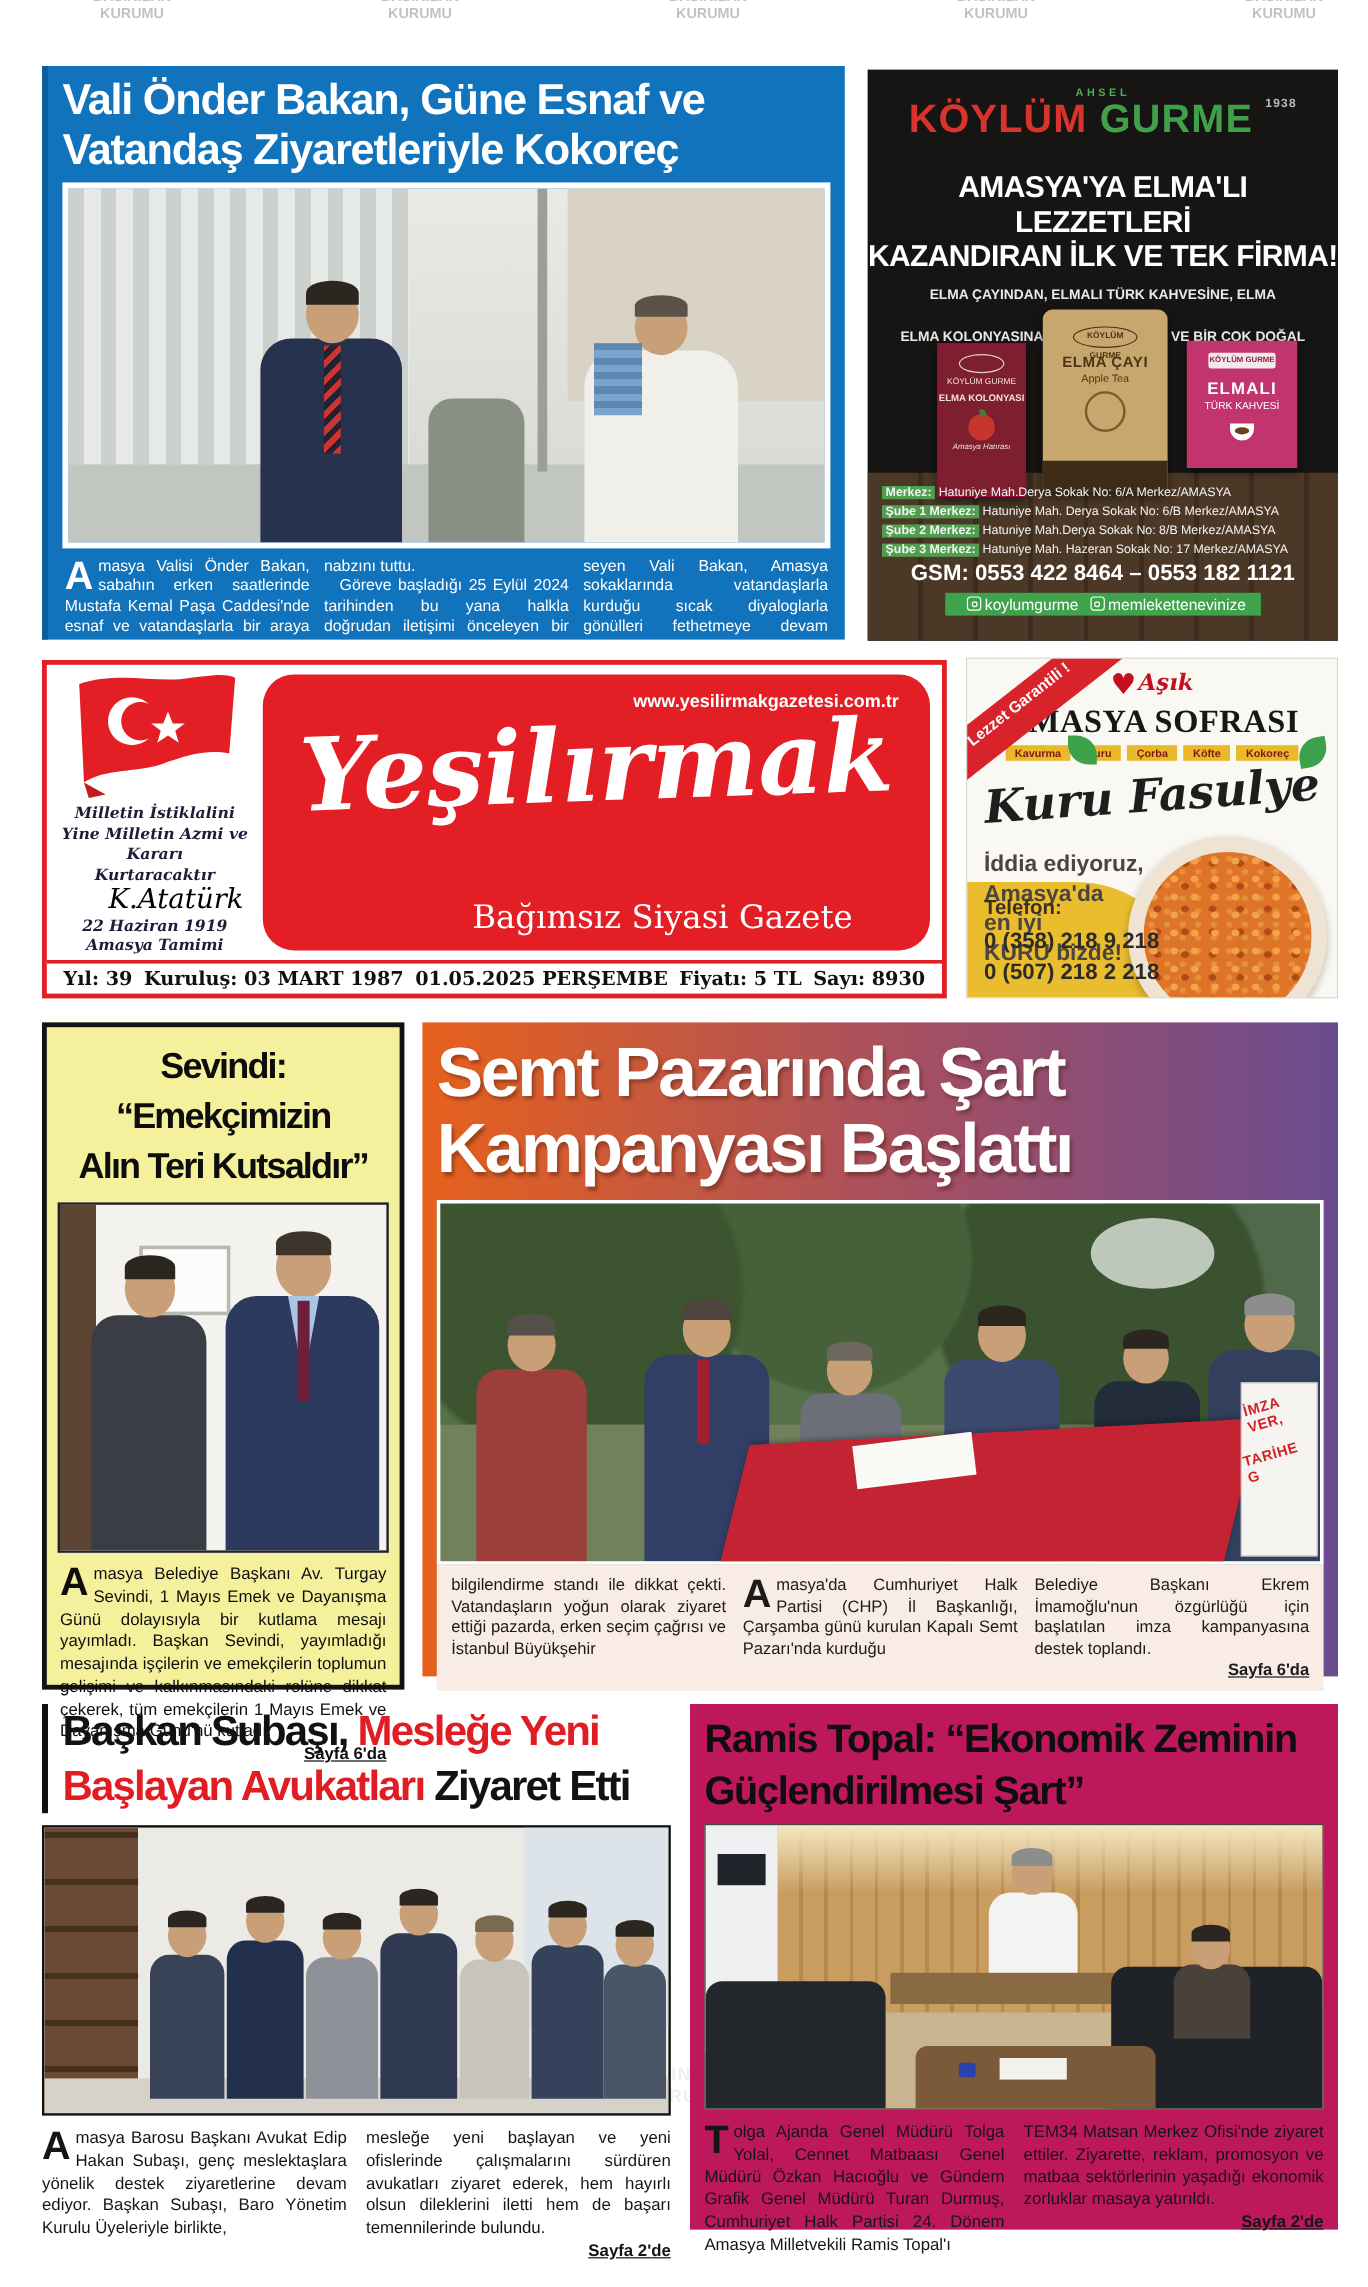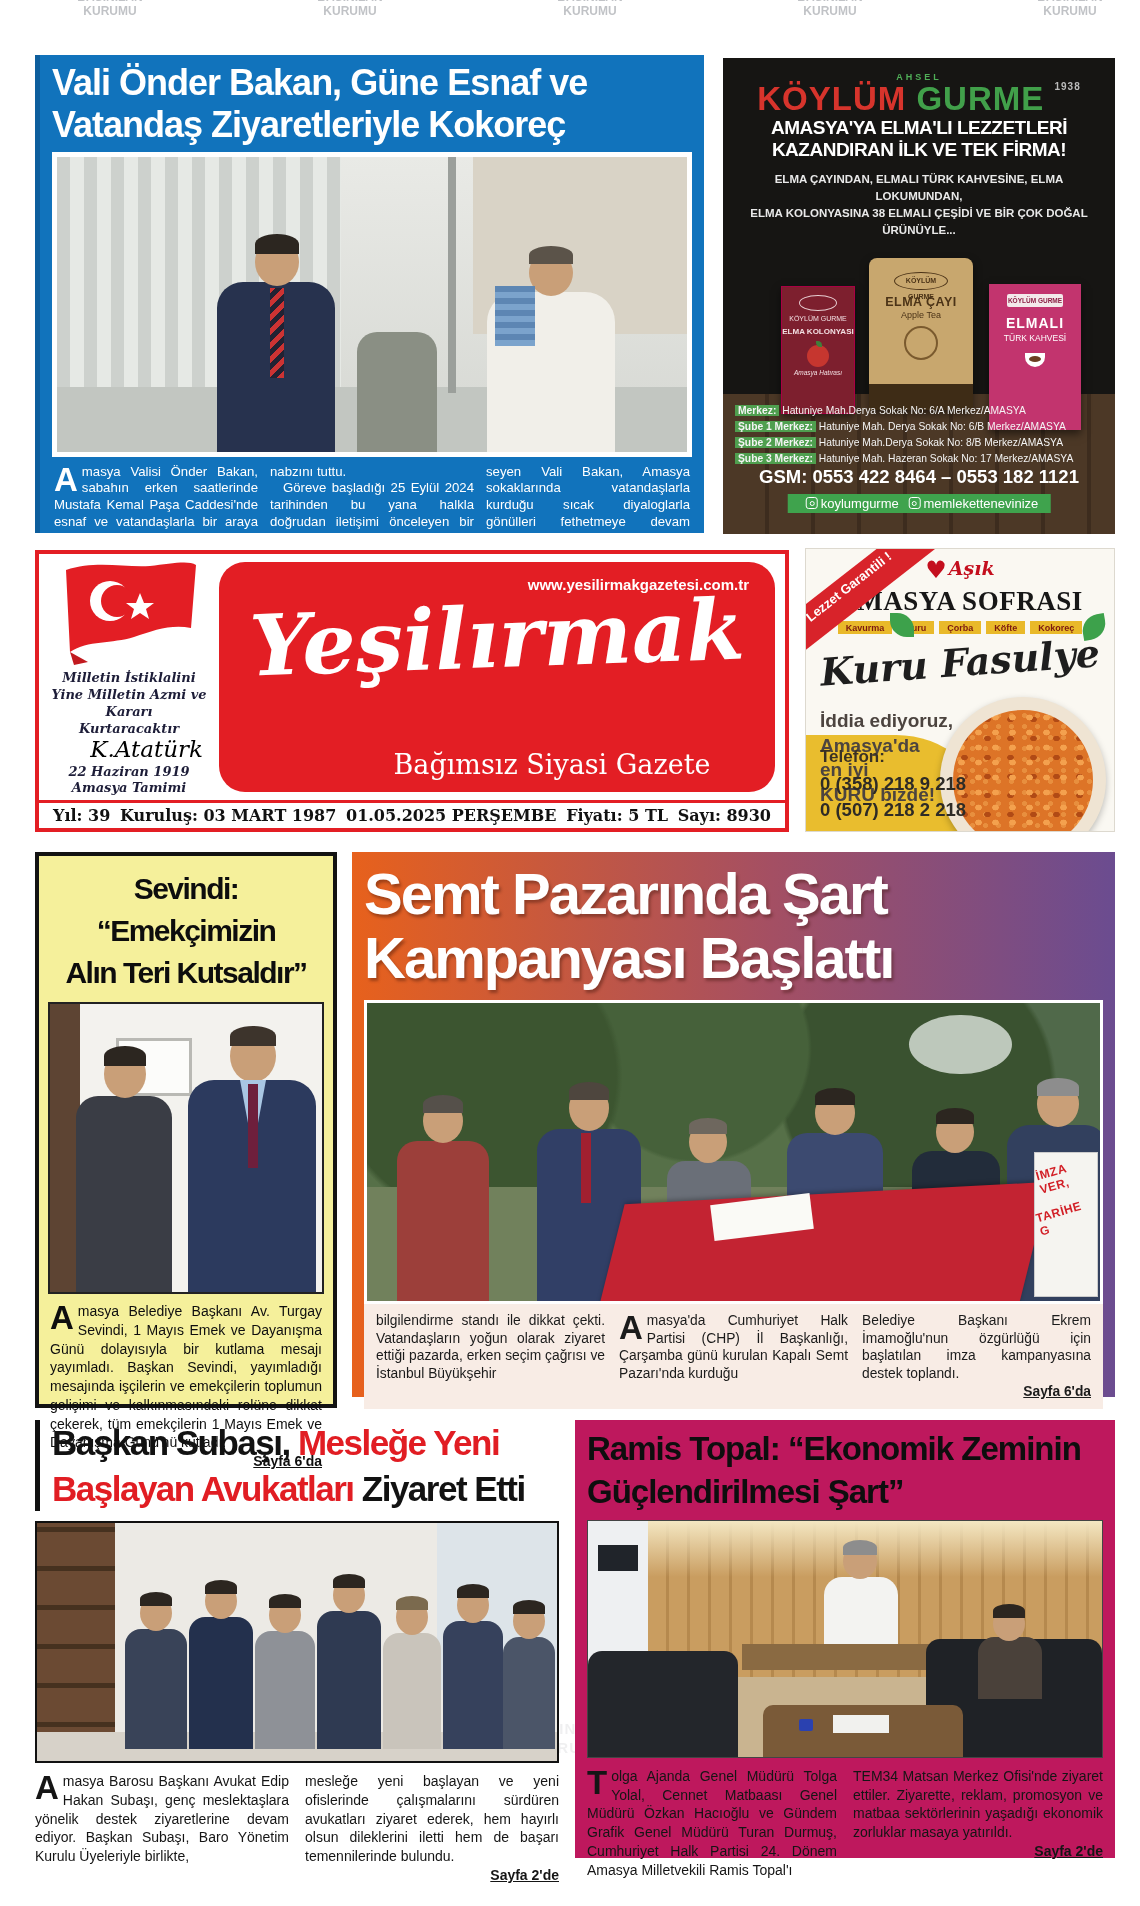--- a/index.html
+++ b/index.html
@@ -44,21 +44,21 @@
   p{margin:0;}
   .pageref{display:block;text-align:right;font-weight:bold;text-decoration:underline;}
   
   #koylum{left:723px;top:58px;width:392px;height:476px;background:#161513;color:#fff;
       text-align:center;overflow:hidden;}
   .k-ahsel{display:block;color:#4fae57;font-size:9px;letter-spacing:3px;font-weight:bold;margin-top:14px;}
   .k-brandline{font-weight:bold;font-size:33px;letter-spacing:1px;line-height:1;}
   .k-red{color:#d7342c;}
   .k-green{color:#41a04a;}
   .k-year{color:#bbb;font-size:10px;vertical-align:top;}
-  .k-head{font-size:19px;font-weight:bold;line-height:1.15;margin-top:2px;letter-spacing:-0.5px;}
+  .k-head{font-size:25px;font-weight:bold;line-height:1.15;margin-top:27px;letter-spacing:-0.5px;}
   .k-sub{font-size:11.5px;font-weight:bold;color:#e9e9e9;line-height:1.5;margin-top:10px;padding:0 10px;}
   .k-wood{position:absolute;left:0;bottom:0;width:100%;height:140px;
       background:repeating-linear-gradient(90deg,#4c3826 0 42px,#3d2c1e 42px 46px);}
   .k-addr{position:absolute;left:0;top:339px;width:100%;padding:6px 12px 0;box-sizing:border-box;
       font-size:10.3px;line-height:1.55;text-align:left;color:#f4f4f4;}
   .k-label{background:#4f9f4f;font-weight:bold;padding:0 3px;}
   .k-gsm{position:absolute;left:0;top:408px;width:100%;font-size:18.5px;font-weight:bold;}
   .k-ig{position:absolute;left:50%;transform:translateX(-50%);top:436px;background:#3fa34d;
       color:#fff;font-size:13px;padding:2px 12px;white-space:nowrap;}
   .igicon{display:inline-block;width:10px;height:10px;border:1.5px solid #fff;border-radius:3px;
@@ -76,21 +76,21 @@
       background:#3f7f3a;border-radius:0 70% 0 70%;}
   .p-tag{font-style:italic;font-size:6.5px;}
   .pack2{left:146px;top:8px;width:104px;height:152px;background:#c8a76e;border-radius:8px 8px 3px 3px;
       color:#4b3317;font-size:8px;padding-top:14px;box-sizing:border-box;}
   .p2-oval{width:52px;height:16px;border:1.5px solid #4b3317;border-radius:50%;margin:0 auto 2px;
       font-size:7px;font-weight:bold;line-height:16px;}
   .p2-name{font-weight:bold;font-size:12.5px;margin-top:5px;letter-spacing:.5px;}
   .p2-sub{font-size:9px;margin-top:1px;}
   .p2-apple{width:30px;height:30px;border:2px solid #7a5a2e;border-radius:50%;margin:6px auto 0;}
   .p2-city{position:absolute;left:0;bottom:0;width:100%;height:26px;background:#3e2c16;border-radius:0 0 3px 3px;}
-  .pack3{left:266px;top:34px;width:92px;height:146px;background:#c2346e;color:#fff;
+  .pack3{left:266px;top:34px;width:92px;height:106px;background:#c2346e;color:#fff;
       padding-top:10px;box-sizing:border-box;font-size:7px;}
   .p3-label{width:56px;height:13px;background:#f3e9ea;color:#8c1f44;font-size:6.5px;font-weight:bold;
       line-height:13px;margin:0 auto 8px;border-radius:2px;}
   .p3-name{font-weight:bold;font-size:14px;letter-spacing:1px;}
   .p3-sub{font-size:8.5px;margin-top:2px;}
   .p3-cup{width:20px;height:14px;background:#fff;border-radius:0 0 10px 10px;margin:10px auto 0;position:relative;}
   .p3-cup::after{content:"";position:absolute;left:4px;top:3px;width:12px;height:6px;border-radius:50%;background:#6b3e22;}
   
   #masthead{left:35px;top:550px;width:754px;height:282px;border:4px solid #e31e24;background:#fff;
       box-sizing:border-box;display:flex;flex-direction:column;}

